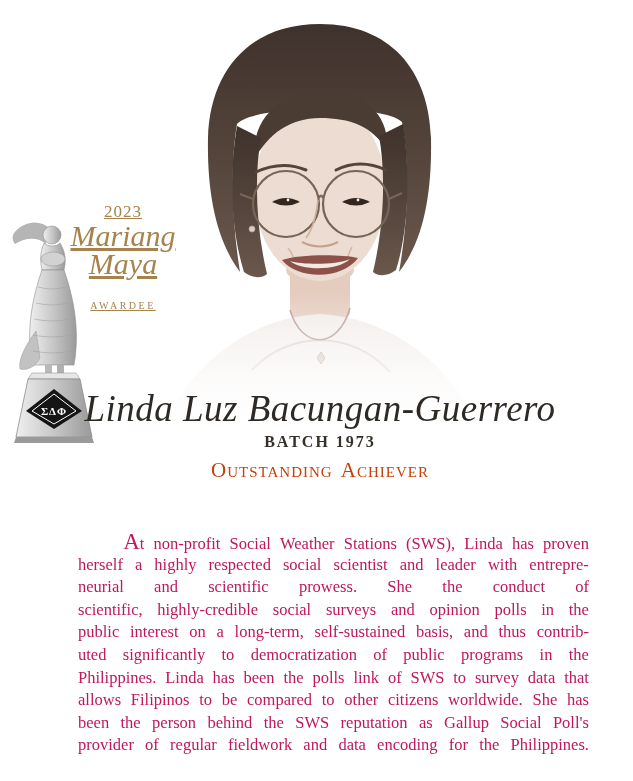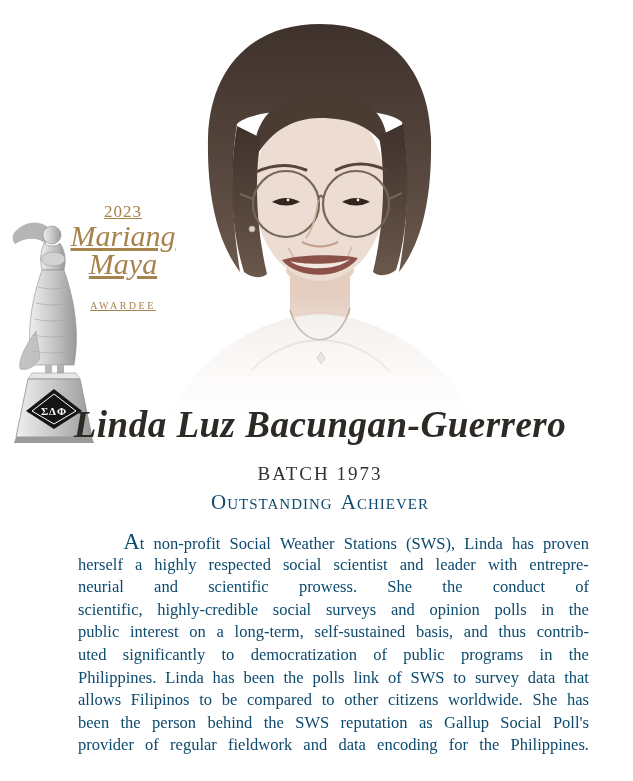--- a/index.html
+++ b/index.html
@@ -20,27 +20,27 @@
   .trophy{position:absolute;left:6px;top:213px;width:100px;height:232px;}
   .trophy svg{display:block;width:100%;height:100%;}
   .badge-text{position:absolute;left:56px;top:202px;width:134px;text-align:center;}
   .badge-year{font-size:17px;letter-spacing:1px;line-height:19px;}
   .badge-script{font-style:italic;font-size:30px;line-height:29px;}
   .badge-script.maya{margin-top:-1px;}
   .badge-awardee{font-size:10px;letter-spacing:2.5px;margin-top:20px;line-height:16px;}
 
   
   .name-block{position:absolute;left:40px;top:384px;width:560px;text-align:center;color:#2d2925;}
-  .script-name{margin:16px;font-weight:bold;font-style:italic;font-size:37px;line-height:50px;letter-spacing:0.5px;}
-  .batch{font-size:19px;letter-spacing:2px;line-height:16px;color:#34302b;}
-  .award-line{font-variant:small-caps;font-size:21px;line-height:22px;letter-spacing:1px;word-spacing:3px;color:#0c4a6e;}
+  .script-name{margin:0;font-weight:normal;font-style:italic;font-size:37px;line-height:50px;letter-spacing:0.5px;}
+  .batch{font-size:16px;letter-spacing:2px;line-height:16px;color:#34302b;font-weight:bold;}
+  .award-line{font-variant:small-caps;font-size:21px;line-height:22px;letter-spacing:1px;word-spacing:3px;color:#c2410c;}
   .award-line.first{margin-top:9px;}
 
   
-  .bio{position:absolute;left:78px;top:531px;width:511px;font-size:16.5px;color:#0c4a6e;}
+  .bio{position:absolute;left:78px;top:531px;width:511px;font-size:16.5px;color:#be185d;}
   .bio-line{
     display:flex;justify-content:space-between;align-items:baseline;
     white-space:pre;line-height:22.6px;height:22.6px;
   }
   .bio-line .indent{flex:0 0 36px;}
   .dropcap{font-size:23px;}
 </style>
 </head>
 <body>
 

